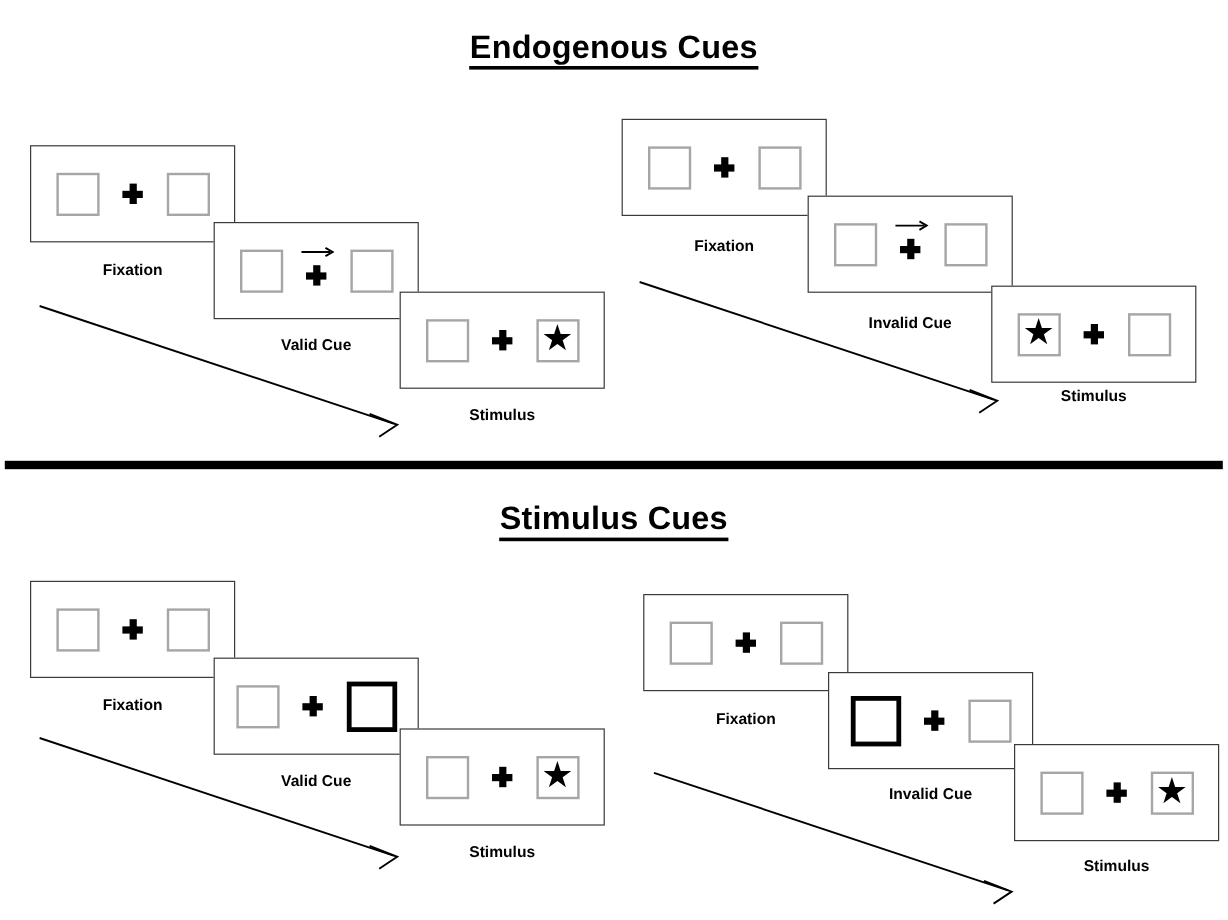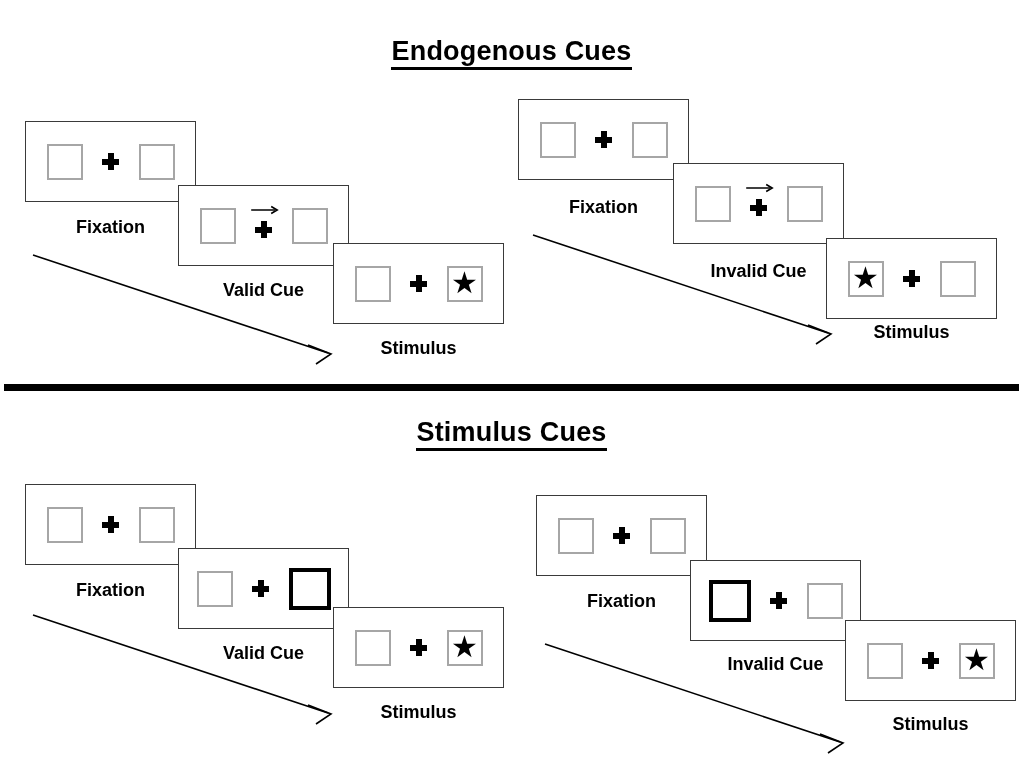--- a/index.html
+++ b/index.html
@@ -108,36 +108,36 @@
     top: 1px;
     left: 50%;
     transform: translateX(-46%);
     width: 30px;
     height: 11px;
   }
 
   
   .caption {
     position: absolute;
-    font-size: 18px;
+    font-size: 13px;
     font-weight: bold;
     white-space: nowrap;
     text-align: center;
   }
 
   
   .flow-arrow {
     position: absolute;
     pointer-events: none;
   }
 </style>
 </head>
 <body>
 
-<div class="section-title" style="top:36px;">
+<div class="section-title" style="top:24px;">
   <span>Endogenous Cues</span>
 </div>
 
 <svg class="flow-arrow" style="left:28px; top:248px; width:320px; height:120px;" viewBox="0 0 320 120">
   <line x1="5" y1="7" x2="300" y2="105" stroke="#000" stroke-width="1.6"></line>
   <polyline points="280,97 303,106 288,116" fill="none" stroke="#000" stroke-width="1.6"></polyline>
 </svg>
 
 <svg class="flow-arrow" style="left:528px; top:228px; width:320px; height:120px;" viewBox="0 0 320 120">
   <line x1="5" y1="7" x2="300" y2="105" stroke="#000" stroke-width="1.6"></line>

